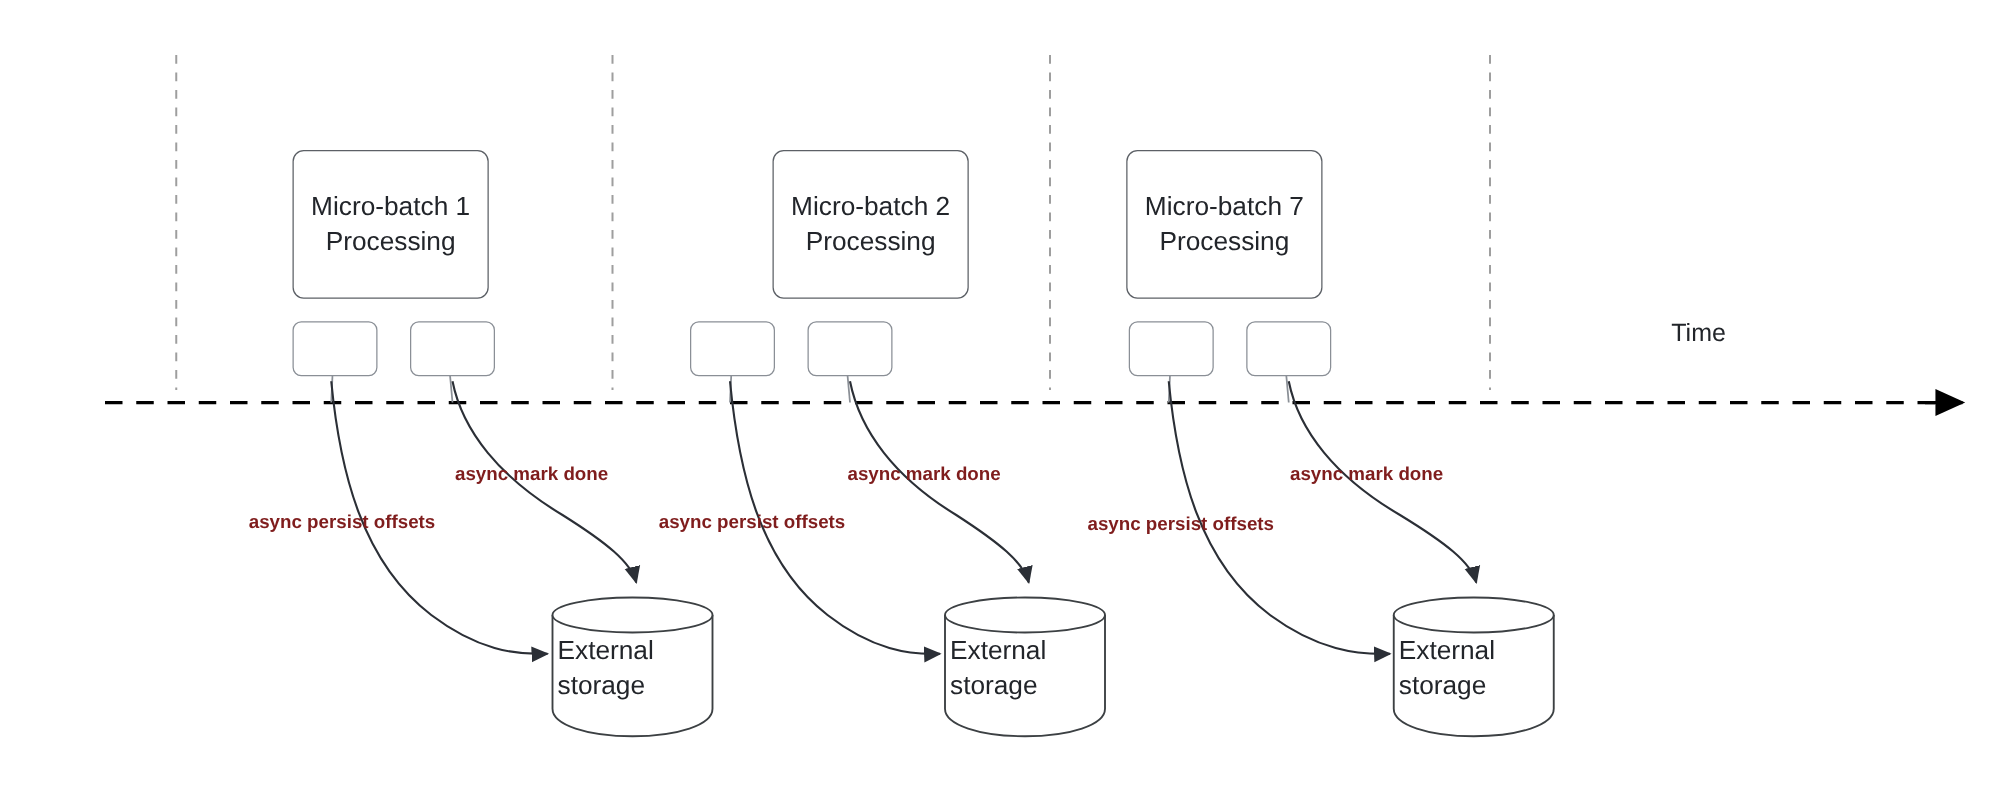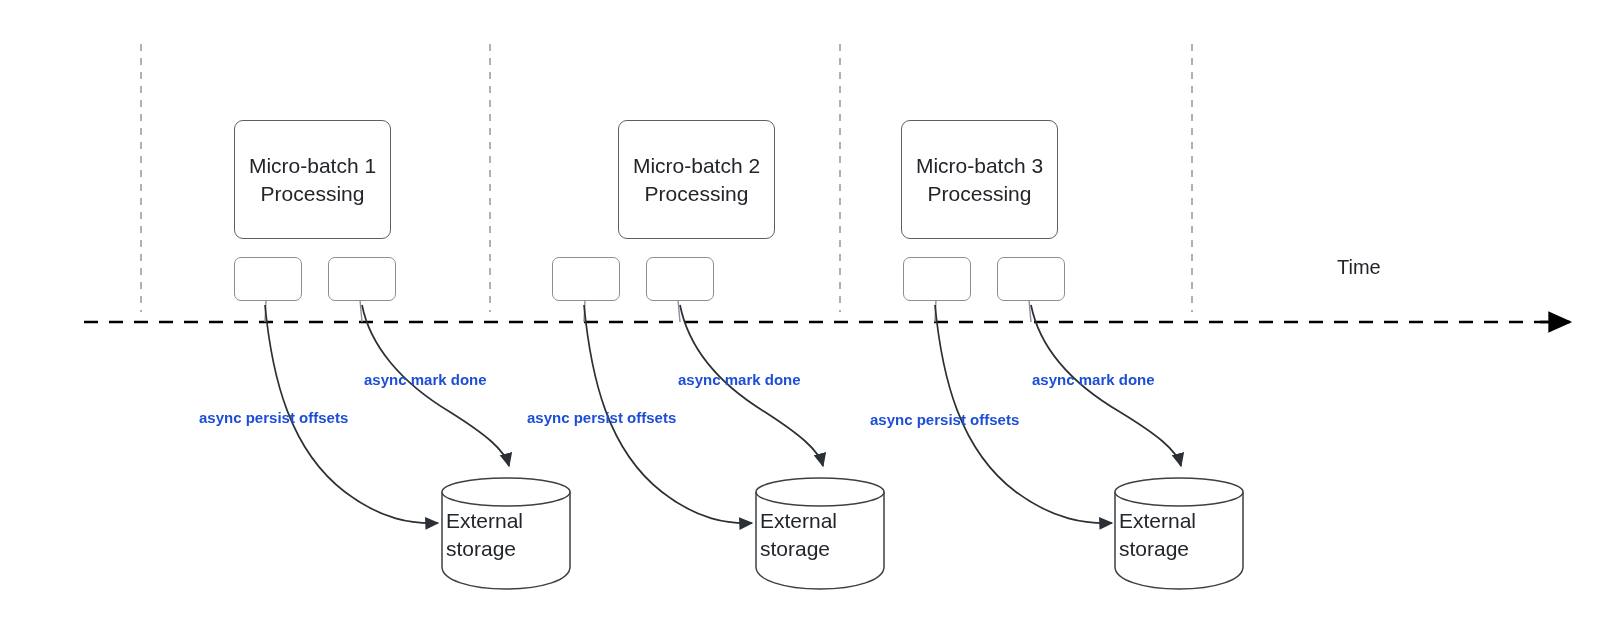--- a/index.html
+++ b/index.html
@@ -49,21 +49,21 @@
   .store-label {
     position: absolute;
     color: #22252a;
     font-size: 21px;
     line-height: 1.32;
     white-space: nowrap;
     font-family: "Liberation Sans", sans-serif;
   }
   .edge-label {
     position: absolute;
-    color: #1d4ed8;
+    color: #7f1d1d;
     font-size: 15px;
     font-weight: bold;
     white-space: nowrap;
     font-family: "Liberation Sans", sans-serif;
   }
   .time-label {
     position: absolute;
     color: #22252a;
     font-size: 20px;
     white-space: nowrap;
@@ -173,21 +173,21 @@
 
   <div class="store-label" style="left:760px; top:507px; width:120px;">
     <span>External</span><br>
     <span>storage</span>
   </div>
 
   <div class="edge-label" style="left:678px; top:371px;">async mark done</div>
   <div class="edge-label" style="left:527px; top:409px;">async persist offsets</div>
 
   <div class="batch-box" style="left:901px; top:120px; width:155px; height:117px;">
-    <span>Micro-batch 3</span>
+    <span>Micro-batch 7</span>
     <span class="line2">Processing</span>
   </div>
   <div class="mini-box" style="left:903px; top:257px; width:66px; height:42px;"></div>
   <div class="mini-box" style="left:997px; top:257px; width:66px; height:42px;"></div>
 
   <div class="store-label" style="left:1119px; top:507px; width:120px;">
     <span>External</span><br>
     <span>storage</span>
   </div>
 

